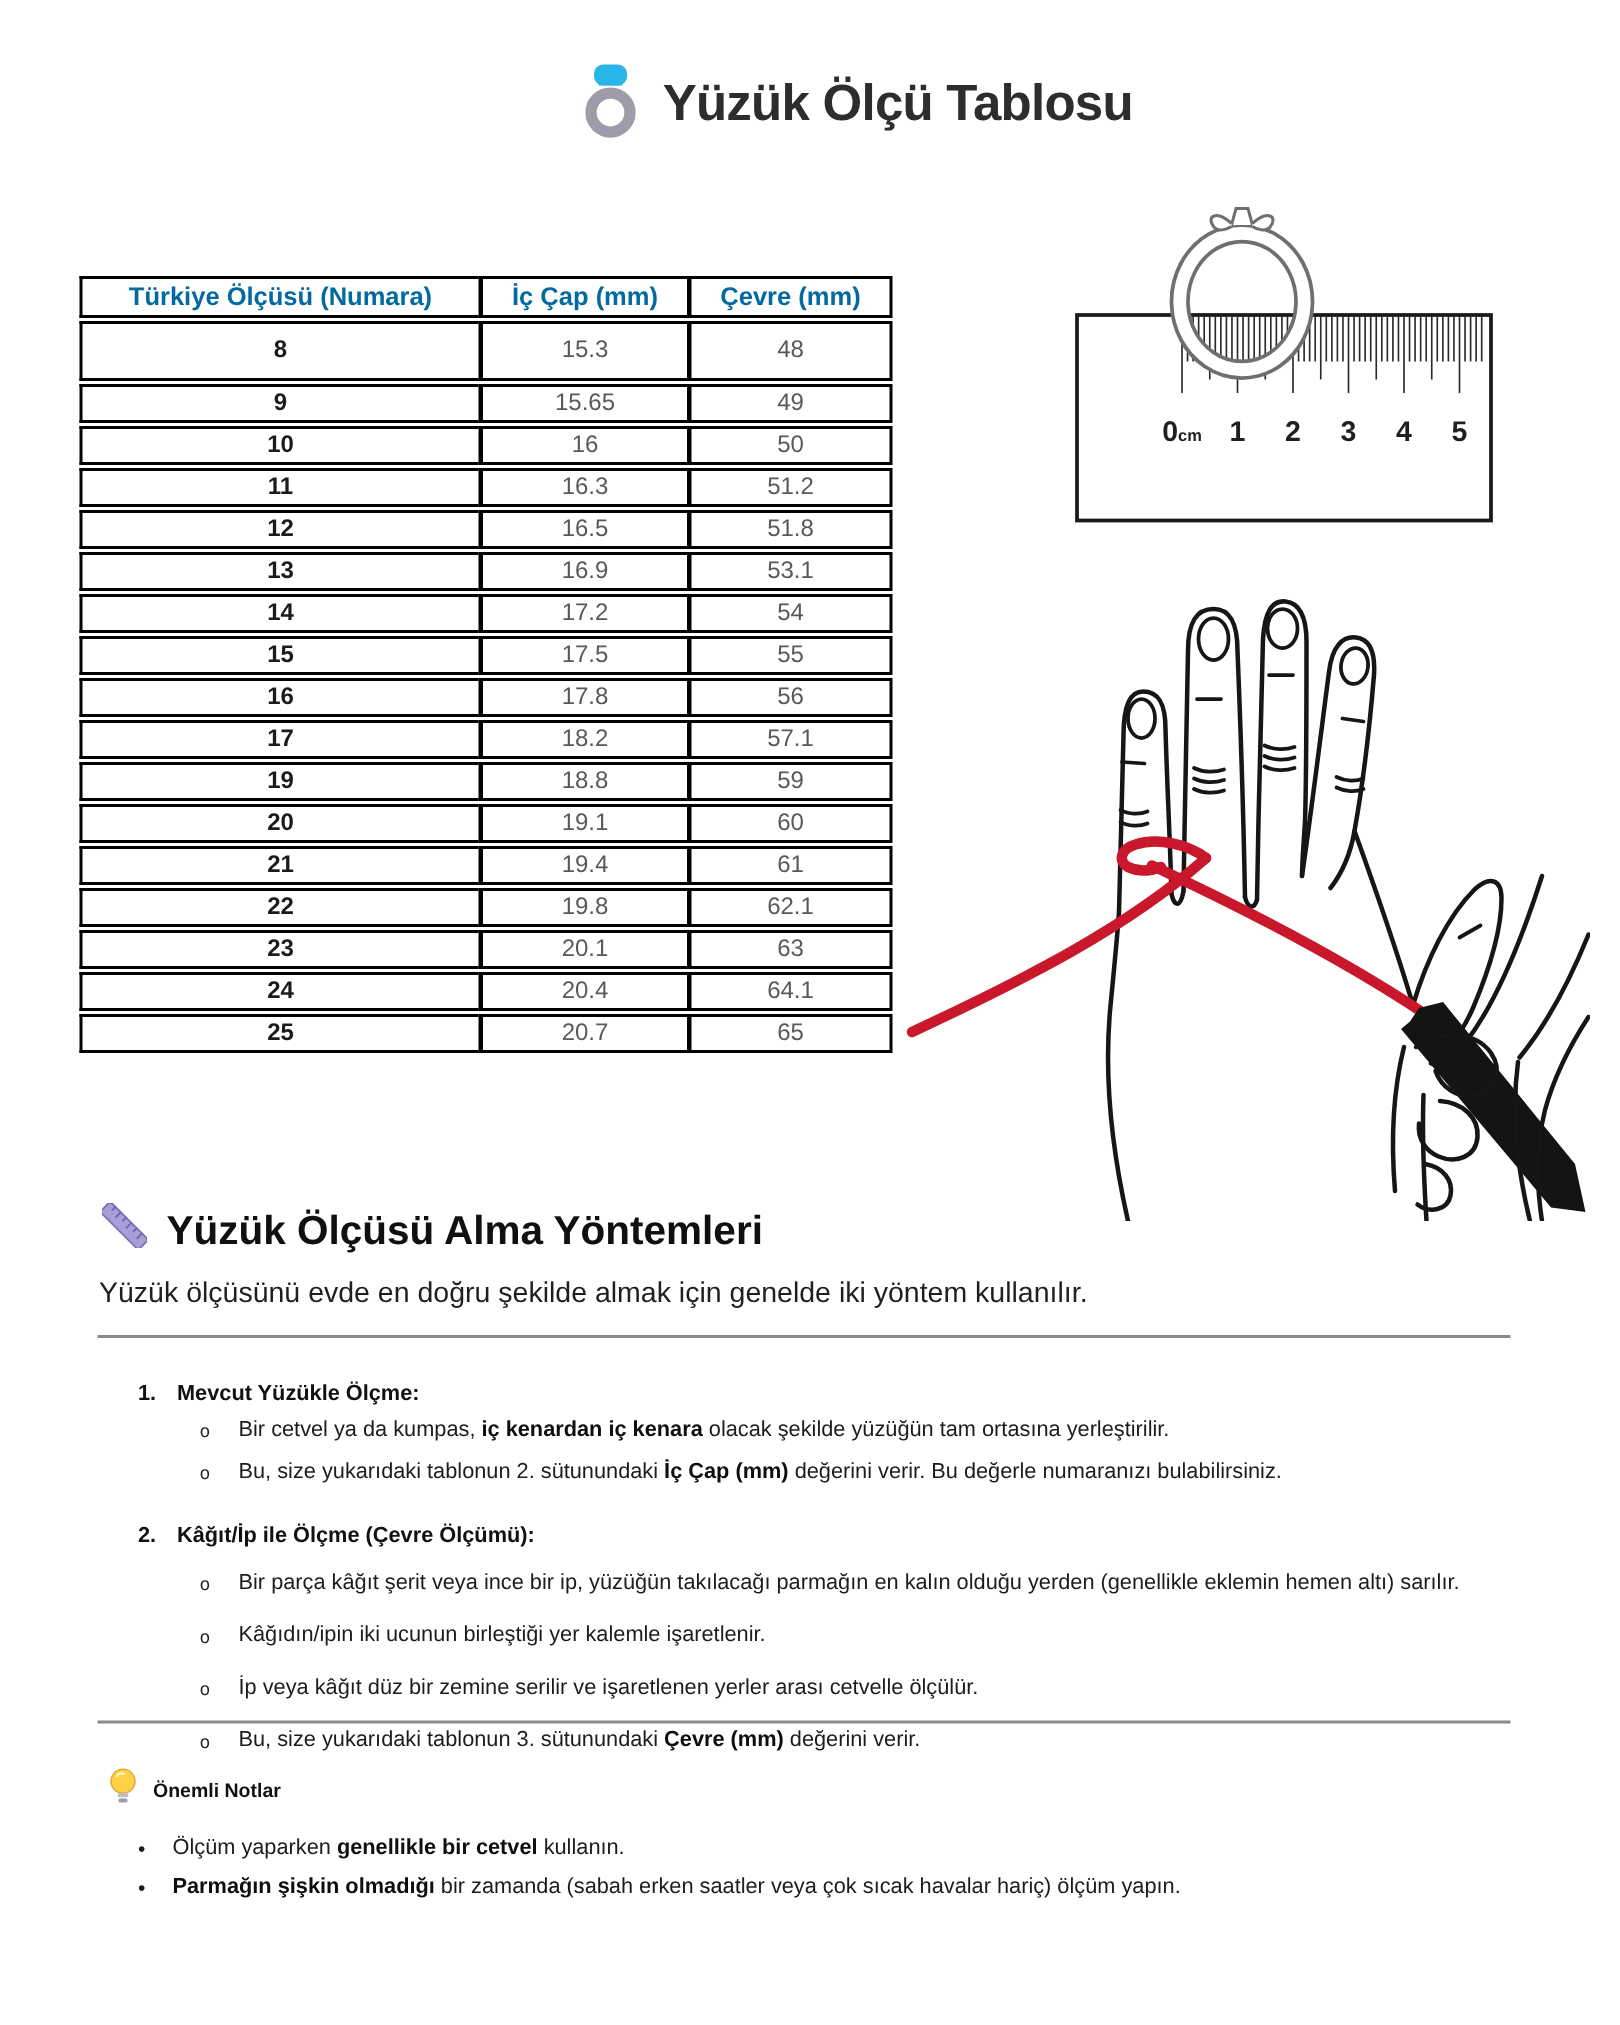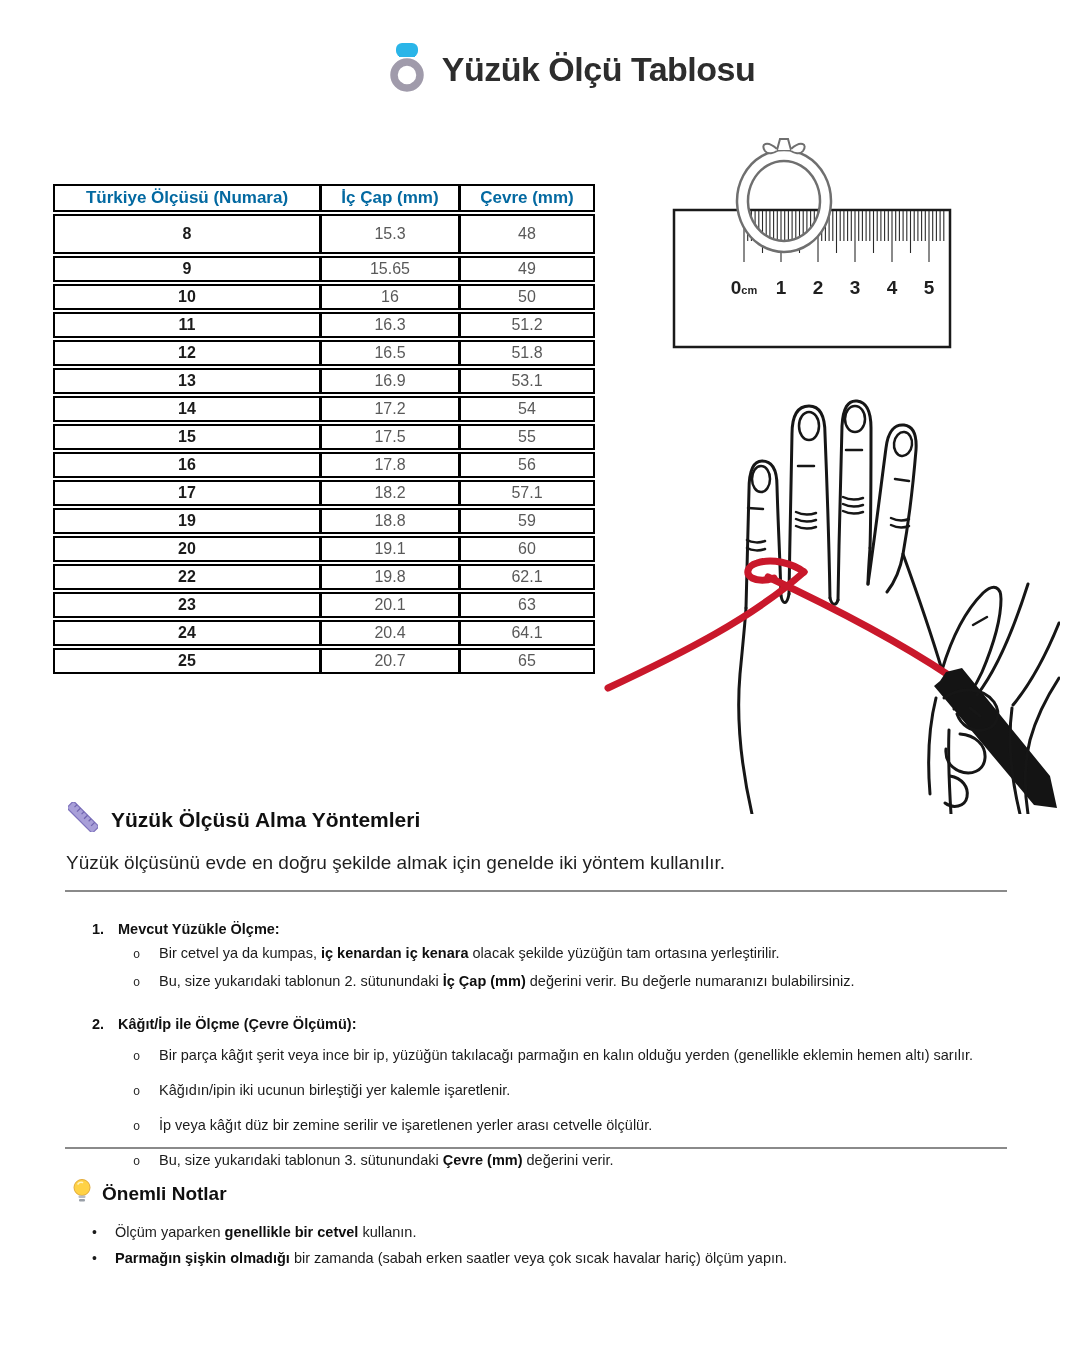--- a/index.html
+++ b/index.html
@@ -25,49 +25,49 @@
     text-align: center; vertical-align: middle; background: #fff;
   }
   .size-table th:first-child, .size-table td:first-child { border-left: 2px solid #000; }
   .size-table th + th, .size-table td + td { border-left: 3px solid #000; }
   .size-table th:last-child, .size-table td:last-child { border-right: 2px solid #000; }
   .size-table thead th { height: 28px; font-size: 17px; font-weight: bold; color: #0369a1; }
   .size-table tbody td { height: 26px; font-size: 16px; color: #595959; }
   .size-table tbody tr:first-child td { height: 40px; }
   .size-table tbody td:first-child { font-weight: bold; color: #1b1b1b; font-size: 16px; }
   
-  .fig-ruler { position: absolute; left: 656px; top: 131px; width: 302px; height: 222px; text-align: right; }
+  .fig-ruler { position: absolute; left: 700px; top: 131px; width: 302px; height: 222px; text-align: right; }
   .fig-hand  { position: absolute; left: 600px; top: 378px; width: 460px; height: 436px; }
   .fig-ruler svg, .fig-hand svg { width: 100%; height: 100%; display: block; }
   
   .section-heading {
     position: absolute; left: 68px; top: 802px;
     display: flex; align-items: center; gap: 13px;
-    font-size: 21px; font-weight: bold; color: #101010;
+    font-size: 27px; font-weight: bold; color: #101010;
   }
   .intro { position: absolute; left: 66px; top: 852px; font-size: 19px; color: #1f1f1f; }
   .rule { position: absolute; left: 65px; width: 942px; height: 2px; background: #8a8a8a; }
   .rule-1 { top: 890px; }
   .rule-2 { top: 1147px; }
   .methods-list { position: absolute; left: 92px; top: 921px; width: 925px; font-size: 14.5px; }
   .method-item + .method-item { margin-top: 23px; }
   .method-head { display: flex; font-weight: bold; color: #111; }
   .item-number { width: 26px; flex: none; }
   .sub { display: flex; margin-top: 7px; margin-left: 41px; line-height: 19px; }
   .method-item:nth-of-type(2) .sub { margin-top: 14px; }
   .sub .bullet-marker {
     width: 22px; flex: none; font-family: "Liberation Mono", monospace;
     font-size: 12px; padding-top: 2px; color: #222;
   }
   .sub .bullet-text { padding-left: 4px; }
   
   .notes-heading {
     position: absolute; left: 72px; top: 1178px;
     display: flex; align-items: center; gap: 10px;
-    font-size: 19px; font-weight: bold; color: #101010;
+    font-size: 13px; font-weight: bold; color: #101010;
   }
   .notes-list { position: absolute; left: 90px; top: 1216px; width: 925px; font-size: 14.5px; }
   .note { display: flex; line-height: 19px; margin-top: 7px; }
   .note .note-marker { width: 25px; flex: none; text-align: left; padding-left: 2px; font-size: 14px; }
   b { font-weight: bold; color: #0e0e0e; }
   .icon { flex: none; display: inline-block; }
 </style>
 </head>
 <body>
 
@@ -150,20 +150,25 @@
         </tr>
         <tr>
           <td>19</td>
           <td>18.8</td>
           <td>59</td>
         </tr>
         <tr>
           <td>20</td>
           <td>19.1</td>
           <td>60</td>
+        </tr>
+        <tr>
+          <td>21</td>
+          <td>19.4</td>
+          <td>61</td>
         </tr>
         <tr>
           <td>22</td>
           <td>19.8</td>
           <td>62.1</td>
         </tr>
         <tr>
           <td>23</td>
           <td>20.1</td>
           <td>63</td>

